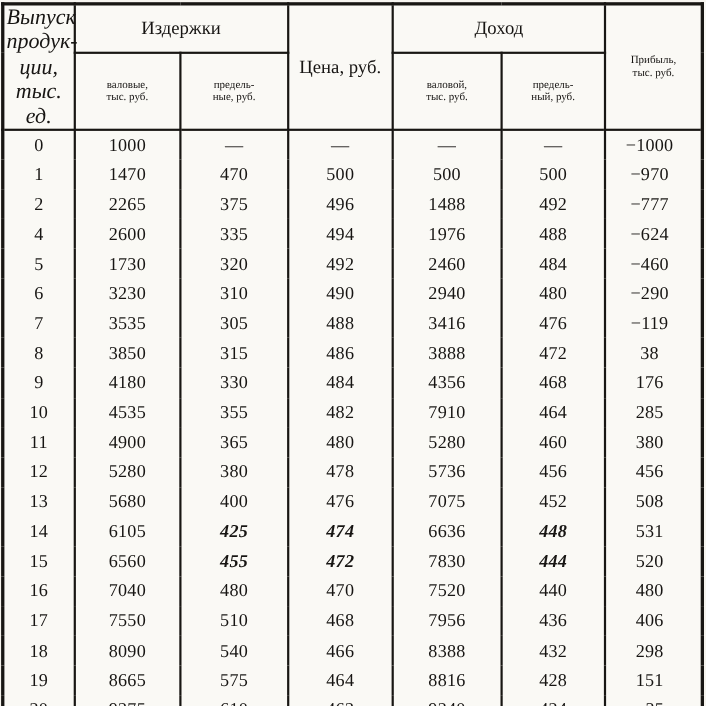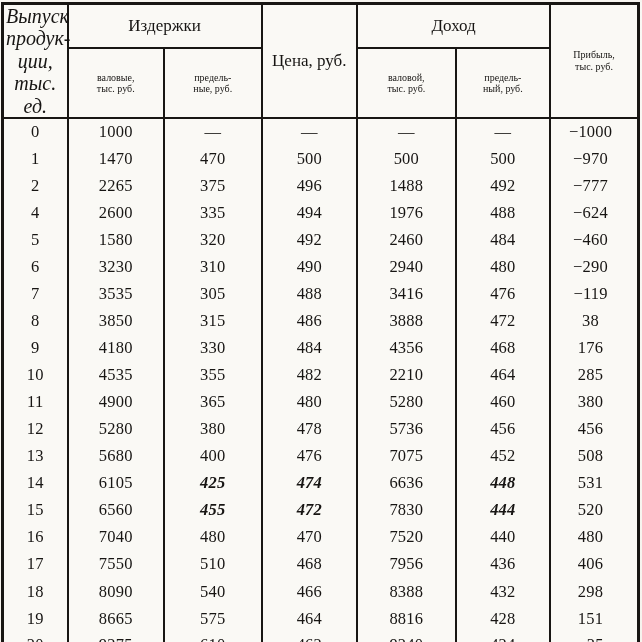--- a/index.html
+++ b/index.html
@@ -142,21 +142,21 @@
           <td>4</td>
           <td>2600</td>
           <td>335</td>
           <td>494</td>
           <td>1976</td>
           <td>488</td>
           <td class="profit">−624</td>
         </tr>
         <tr>
           <td>5</td>
-          <td>1580</td>
+          <td>1730</td>
           <td>320</td>
           <td>492</td>
           <td>2460</td>
           <td>484</td>
           <td class="profit">−460</td>
         </tr>
         <tr>
           <td>6</td>
           <td>3230</td>
           <td>310</td>
@@ -190,21 +190,21 @@
           <td>484</td>
           <td>4356</td>
           <td>468</td>
           <td class="profit">176</td>
         </tr>
         <tr>
           <td>10</td>
           <td>4535</td>
           <td>355</td>
           <td>482</td>
-          <td>2210</td>
+          <td>7910</td>
           <td>464</td>
           <td class="profit">285</td>
         </tr>
         <tr>
           <td>11</td>
           <td>4900</td>
           <td>365</td>
           <td>480</td>
           <td>5280</td>
           <td>460</td>

